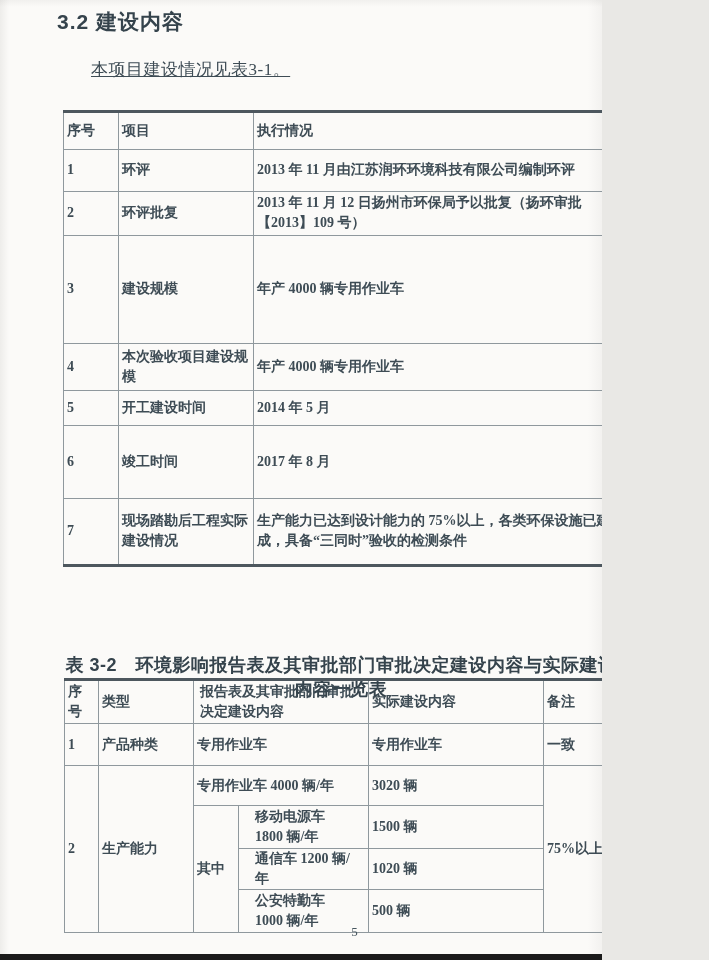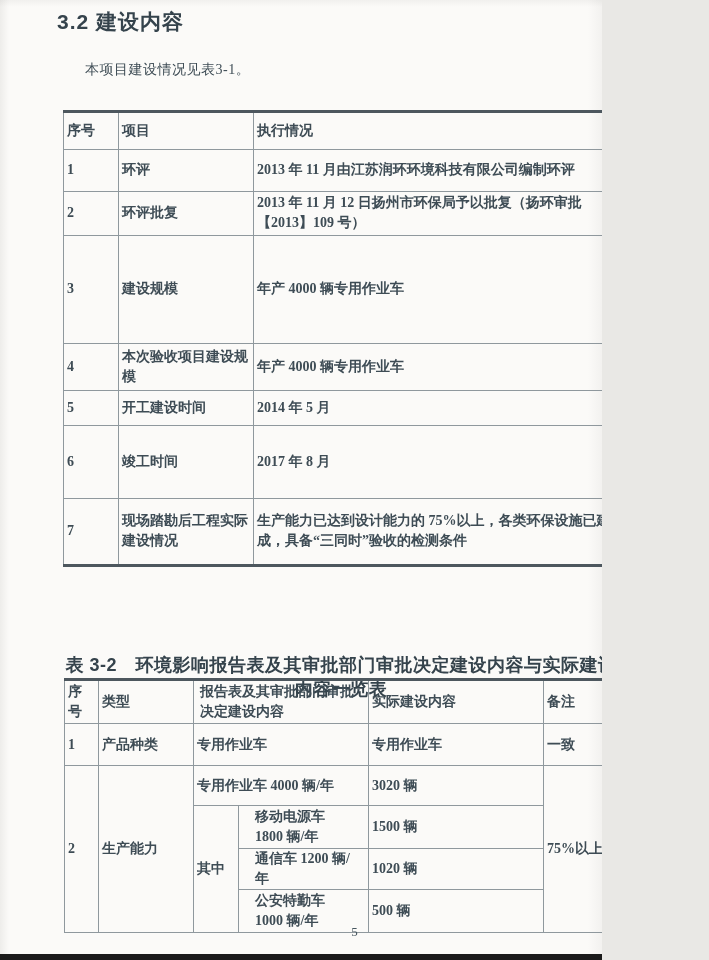--- a/index.html
+++ b/index.html
@@ -28,22 +28,23 @@
       linear-gradient(to left, rgba(130,128,122,0.07), rgba(130,128,122,0) 14px);
   }
   .section-heading{
     position:absolute;left:57px;top:8px;
     font-family:"Liberation Sans","DejaVu Sans",sans-serif;
     font-weight:bold;font-size:21px;color:var(--ink-dark);
     letter-spacing:1px;
   }
   .para1{
     position:absolute;left:57px;top:56px;width:600px;
-    font-size:14px;line-height:28px;text-indent:2em;
+    font-size:17px;line-height:28px;text-indent:2em;
     letter-spacing:0.5px;
+    text-decoration:underline;
   }
   .tbl-caption{
     position:absolute;
     font-family:"Liberation Sans","DejaVu Sans",sans-serif;
     font-weight:bold;font-size:15px;color:var(--ink-dark);
     text-align:center;letter-spacing:0.5px;
   }
   #caption1{left:63px;top:86px;width:557px;}
   #caption2{left:57px;top:653px;width:568px;font-size:18px;}
   .tbl-wrap{position:absolute;border-top:3px solid var(--line-thick);}

